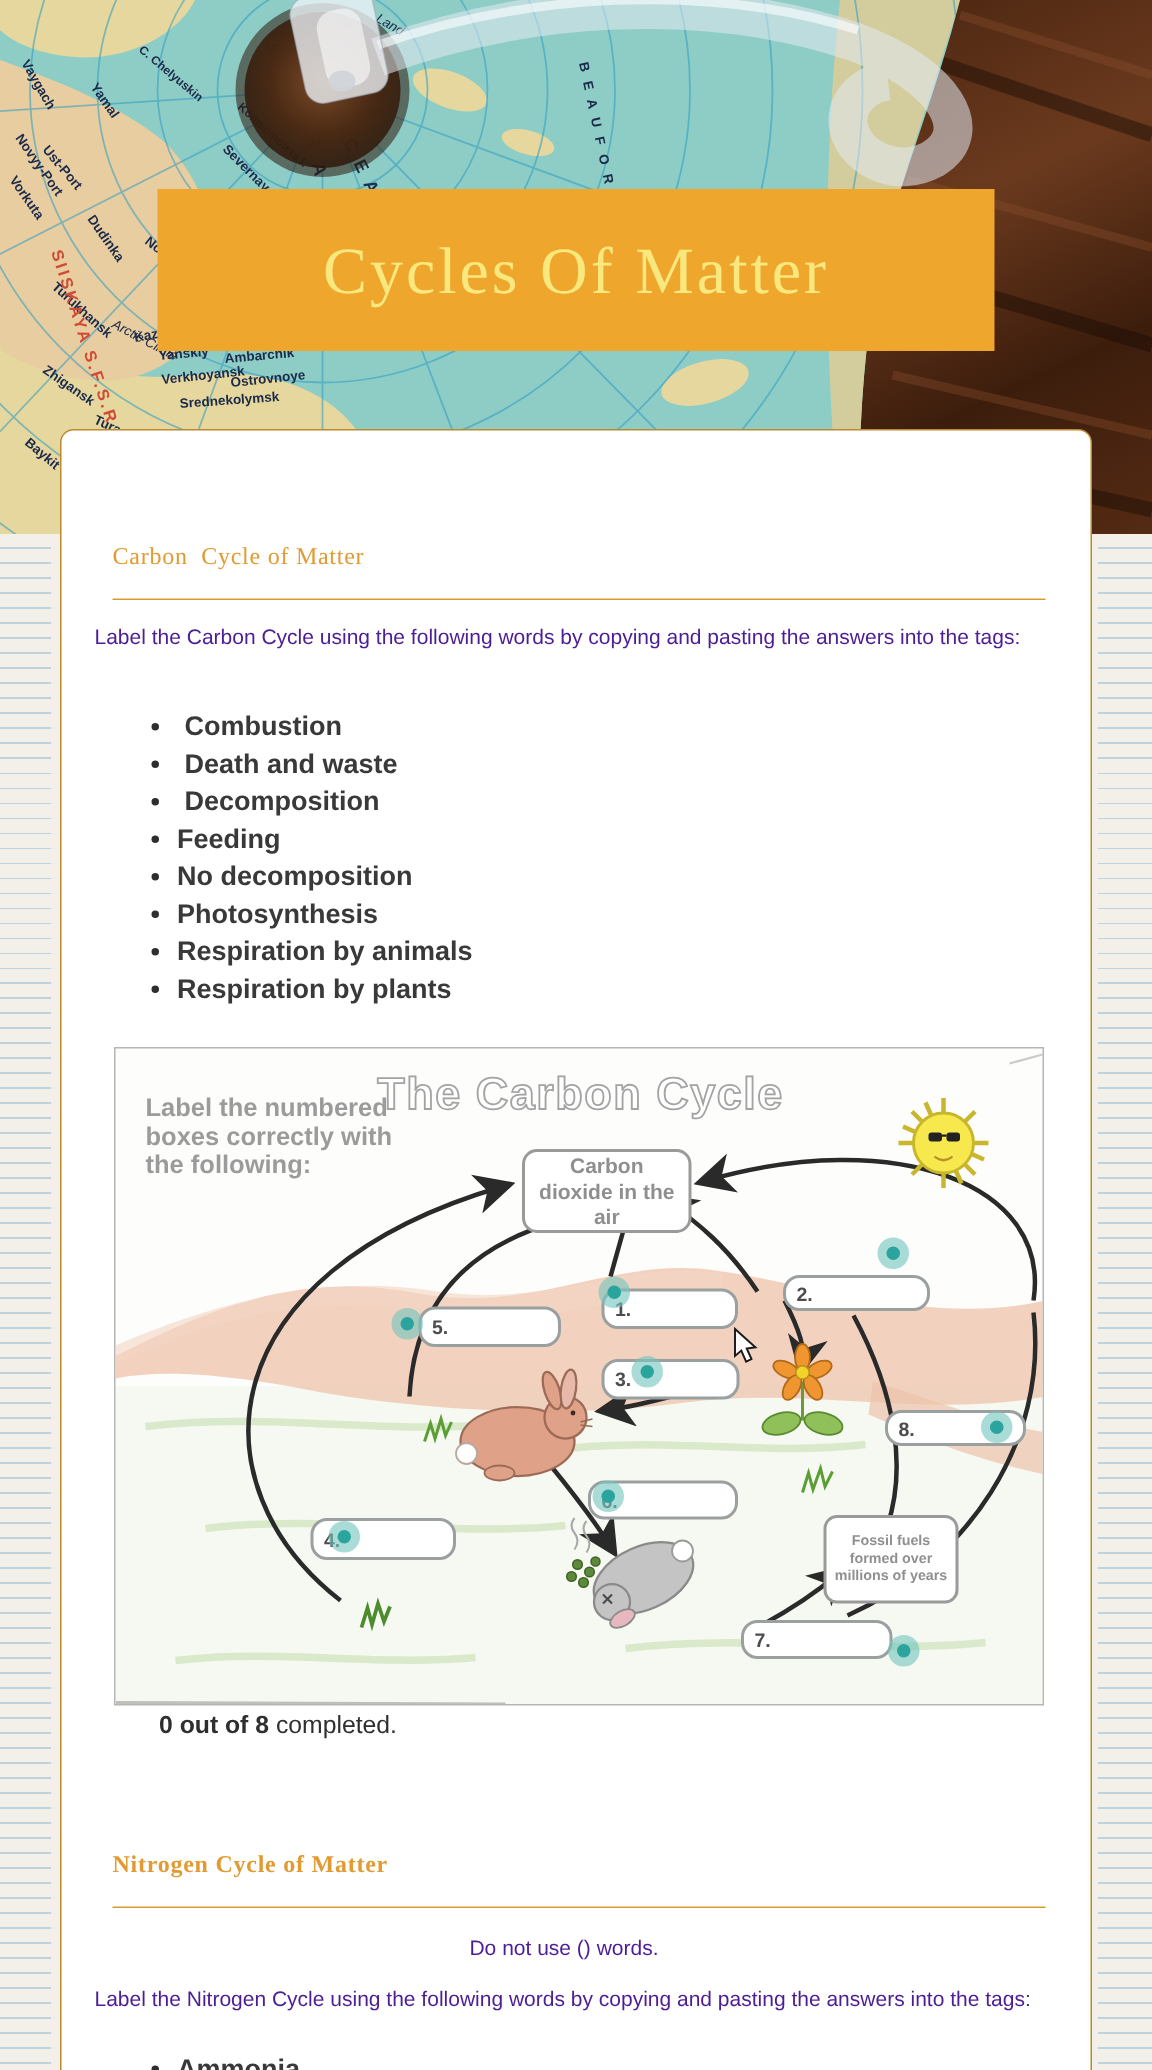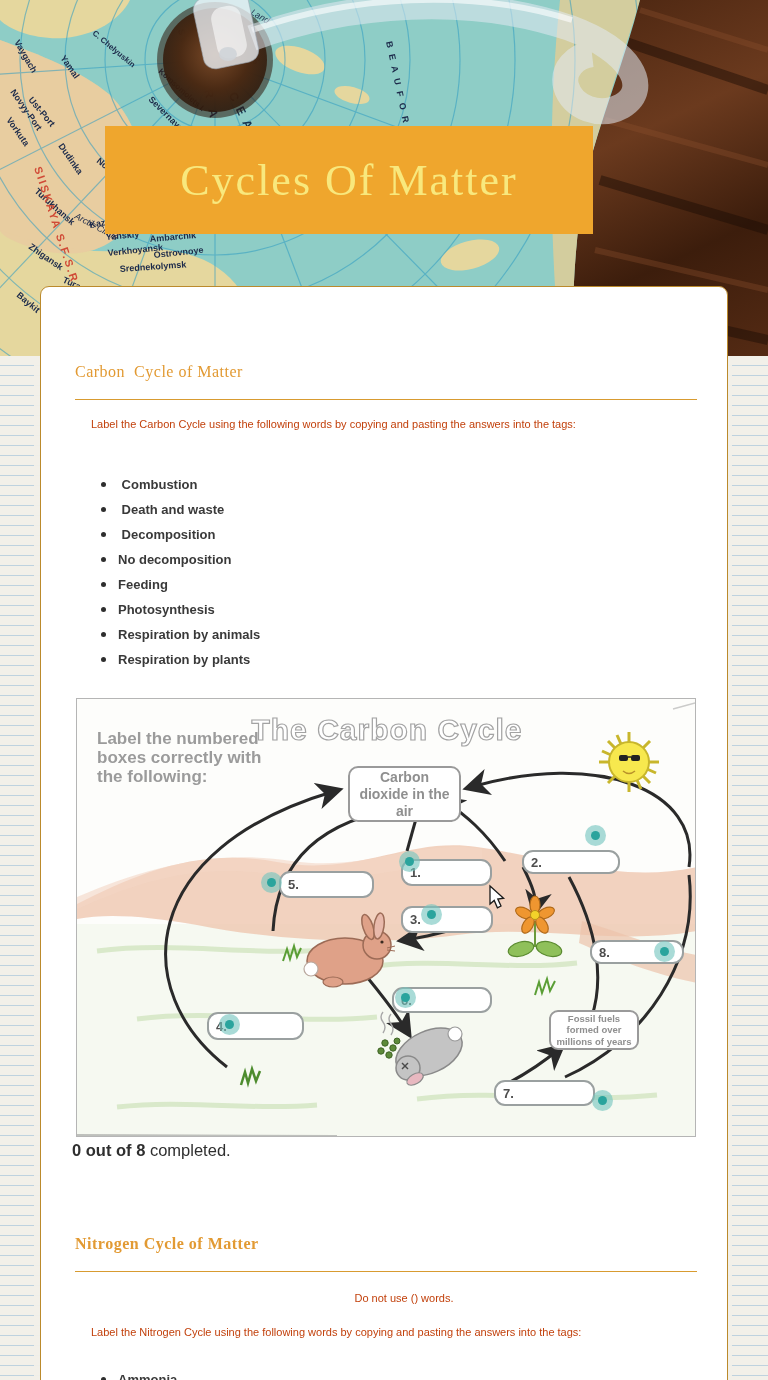--- a/index.html
+++ b/index.html
@@ -12,66 +12,66 @@
     background-color:#f2f0e9;
     background-image:
       repeating-linear-gradient(90deg, rgba(242,240,233,0) 0 34px, rgba(242,240,233,.95) 34px 48px, rgba(242,240,233,0) 48px 76px),
       repeating-linear-gradient(180deg, rgba(0,0,0,0) 0 9px, rgba(147,185,214,.55) 9px 10px);
   }
 
   
   .photo { position:absolute; left:0; top:0; width:768px; height:360px; overflow:hidden; }
   .photo svg { display:block; }
 
-  .banner { position:absolute; left:105px; top:126px; width:488px; height:108px;
+  .banner { position:absolute; left:105px; top:126px; width:558px; height:108px;
     background:#efa62d; display:flex; align-items:center; justify-content:center; }
   .banner h1 { font-family:cursive; font-weight:400; font-size:44px; letter-spacing:2px;
     color:#f8e87d; white-space:pre; }
 
   
   .card { position:absolute; left:40px; top:286px; width:688px; height:1200px;
     background:#ffffff; border:1px solid #bb8a2c; border-radius:9px 9px 0 0; }
 
   .hw-heading { position:absolute; left:34px; font-family:cursive; font-weight:400;
     font-size:16px; color:#e29a33; white-space:pre-wrap; letter-spacing:.5px; }
   .rule { position:absolute; left:34px; right:30px; height:0; border-top:1px solid #d89b30; }
-  .body-p { position:absolute; left:50px; width:626px; font-size:11px; line-height:26px;
-    color:#c2410c; }
+  .body-p { position:absolute; left:22px; width:626px; font-size:14px; line-height:26px;
+    color:#4c1d95; }
   .wordlist { position:absolute; left:60px; list-style:none; }
-  .wordlist li { position:relative; padding-left:17px; font-weight:bold; font-size:13px;
+  .wordlist li { position:relative; padding-left:17px; font-weight:bold; font-size:18px;
     line-height:25px; color:#393939; white-space:pre-wrap; }
   .wordlist li::before { content:""; position:absolute; left:0; top:10px; width:5px; height:5px;
     border-radius:50%; background:#2e2e2e; }
 
   
   .ws { position:absolute; left:35px; top:411px; width:620px; height:439px;
     background:#fdfdfb; border:1px solid #b5b5b5; overflow:hidden; }
   .ws svg.art { position:absolute; left:0; top:0; }
   .ws-title { position:absolute; left:170px; top:14px; width:280px; text-align:center;
     font-weight:bold; font-size:30px; letter-spacing:1px; color:#ffffff;
     -webkit-text-stroke:1.2px #a3a3a3; }
   .ws-instr { position:absolute; left:20px; top:30px; width:185px; font-weight:bold;
     font-size:17px; line-height:19px; color:#9b9b9b; }
   .ws-co2 { position:absolute; left:271px; top:67px; width:113px; height:56px;
     border:2px solid #9a9a9a; border-radius:10px; background:#fff;
     display:flex; align-items:center; justify-content:center; text-align:center;
     font-weight:bold; font-size:14px; line-height:17px; color:#8f8f8f; padding:2px 8px; }
-  .ws-fossil { position:absolute; left:472px; top:311px; width:90px; height:40px;
+  .ws-fossil { position:absolute; left:472px; top:311px; width:90px; height:59px;
     border:2px solid #9a9a9a; border-radius:9px; background:#fff;
     display:flex; align-items:center; justify-content:center; text-align:center;
     font-weight:bold; font-size:9.5px; line-height:11.5px; color:#8f8f8f; padding:1px 4px; }
   .ws-box { position:absolute; background:#fff; border:2px solid #9aa0a0; border-radius:11px;
     display:flex; align-items:center; }
   .ws-box span { font-weight:bold; font-size:13px; color:#4d4d4d; padding-left:7px; }
   .tag-dot { position:absolute; width:21px; height:21px; border-radius:50%;
     background:rgba(117,197,191,.62); display:flex; align-items:center; justify-content:center; }
   .tag-dot::after { content:""; width:9px; height:9px; border-radius:50%; background:#2aa49d; }
 
   .progress { position:absolute; left:31px; font-size:16.5px; color:#2f2f2f; }
-  .progress b { font-weight:bold; }
+  .progress b { font-weight:bold;margin-left:34px; }
 </style>
 </head>
 <body>
 
 <div class="stage">
 
   <div class="photo">
     <svg width="768" height="360" viewBox="0 0 768 360">
       <defs>
         <linearGradient id="wood" x1="0" y1="0" x2="1" y2="1">
@@ -194,22 +194,22 @@
 
     <h2 class="hw-heading" style="top:76px;">Carbon  Cycle of Matter</h2>
     <div class="rule" style="top:112px;"></div>
 
     <p class="body-p" style="top:124px;">Label the Carbon Cycle using the following words by copying and pasting the answers into the tags:</p>
 
     <ul class="wordlist" style="top:185px;">
       <li>&nbsp;Combustion</li>
       <li>&nbsp;Death and waste</li>
       <li>&nbsp;Decomposition</li>
+      <li>Feeding</li>
       <li>No decomposition</li>
-      <li>Feeding</li>
       <li>Photosynthesis</li>
       <li>Respiration by animals</li>
       <li>Respiration by plants</li>
     </ul>
 
     <div class="ws">
       <svg class="art" width="620" height="439" viewBox="0 0 620 439">
         <defs>
           <marker id="ah" markerWidth="9" markerHeight="9" refX="6" refY="4.5" orient="auto">
             <path d="M0,0 L9,4.5 L0,9 L2.5,4.5 Z" fill="#2a2a2a"></path>

